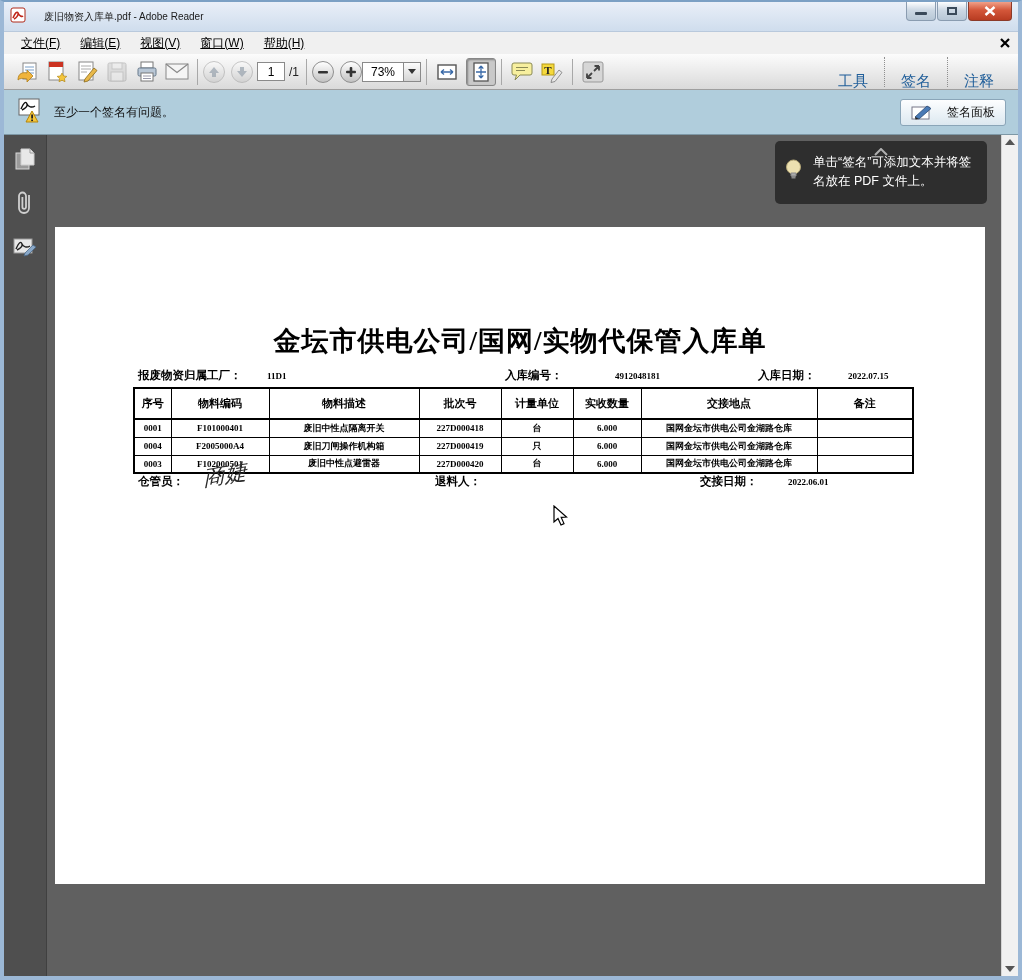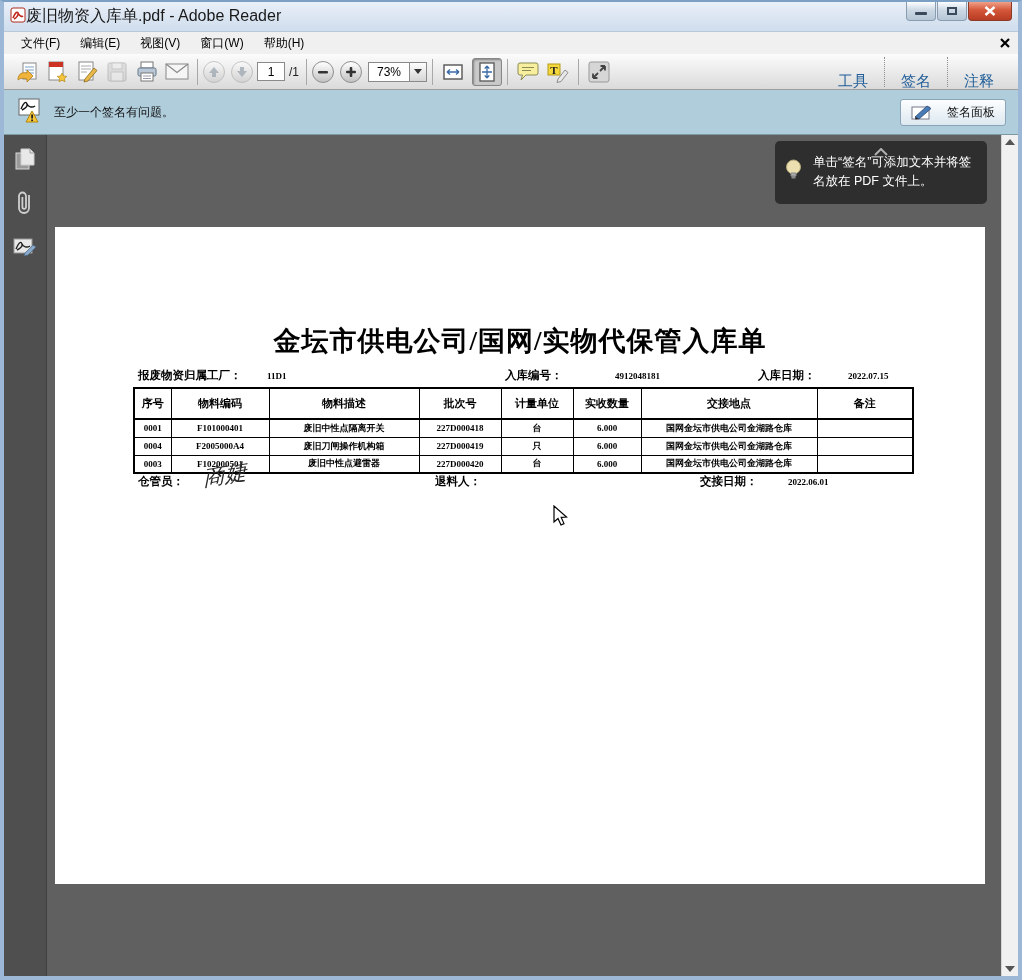--- a/index.html
+++ b/index.html
@@ -2,44 +2,44 @@
 <html><head>
 <meta charset="utf-8">
 <style>
   * { margin:0; padding:0; box-sizing:border-box; }
   html,body { width:1022px; height:980px; font-family:"Liberation Sans", sans-serif; }
   .window { width:1022px; height:980px; border:4px solid #9cb8d6; border-top:2px solid #7ba0c4;
             display:flex; flex-direction:column; background:#606060; overflow:hidden; }
   
   .titlebar { height:30px; background:linear-gradient(#e9eff8,#cfdded); display:flex; align-items:center;
               padding:0 6px; border-bottom:1px solid #b9c9dc; flex:0 0 auto; }
-  .titlebar .app-title { font-size:16px; color:#1a1a1a; margin-left:0; flex:1; white-space:nowrap; overflow:hidden; }
+  .titlebar .app-title { font-size:10px; color:#1a1a1a; margin-left:18px; flex:1; white-space:nowrap; overflow:hidden; }
   .win-controls { display:flex; gap:1px; align-items:flex-start; height:100%; }
   .win-btn { width:30px; height:19px; border:1px solid #8a9cb0; border-top:none; border-radius:0 0 4px 4px;
              background:linear-gradient(#fdfeff,#ccd8e4 45%,#b7c7d6); display:flex; align-items:center; justify-content:center; }
   .win-btn.close { width:44px; background:linear-gradient(#f0a088,#d4573a 45%,#b83c22); border-color:#8c3a28; }
   .glyph-min { width:12px; height:3px; background:#3a4a5a; border-radius:1px; margin-top:4px;}
   .glyph-restore { width:10px; height:8px; border:2px solid #3a4a5a; background:transparent; }
   
   .menubar { height:22px; background:#f0f0f0; display:flex; align-items:center; padding:0 8px; gap:2px;
              font-size:12px; color:#000; flex:0 0 auto; }
-  .menu-item { padding:2px 9px; cursor:default; }
+  .menu-item { padding:2px 9px; cursor:default;text-decoration:underline; }
   .menubar-spacer { flex:1; }
   
   .toolbar { height:36px; background:linear-gradient(#fcfcfc,#dadada); border-bottom:1px solid #9f9f9f;
              display:flex; align-items:center; padding:0 8px; flex:0 0 auto; }
   .tb-icon { width:30px; height:28px; display:flex; align-items:center; justify-content:center; border-radius:3px; }
   .tb-sep { width:1px; height:26px; background:#a8a8a8; margin:0 5px; }
   .circle-btn { width:22px; height:22px; border-radius:50%; background:linear-gradient(#ffffff,#c2c2c2);
                 border:1px solid #8f8f8f; display:flex; align-items:center; justify-content:center; }
   .disabled { opacity:.45; }
   .page-input { width:28px; height:19px; border:1px solid #8a8a8a; background:#fff; text-align:center;
                 font-size:12px; margin:0 4px; }
   .page-total { font-size:12px; color:#222; margin-right:2px; }
-  .zoom-box { display:flex; height:20px; margin-left:6px; }
+  .zoom-box { display:flex; height:20px; }
   .zoom-value { width:42px; border:1px solid #8a8a8a; background:#fff; font-size:12px;
                 display:flex; align-items:center; justify-content:center; }
   .zoom-drop { width:17px; border:1px solid #8a8a8a; border-left:none; background:linear-gradient(#fdfdfd,#d5d5d5);
                display:flex; align-items:center; justify-content:center; }
   .tri-down { width:0; height:0; border-left:4px solid transparent; border-right:4px solid transparent; border-top:5px solid #333; }
   .pressed { background:#c9c9c9; border:1px solid #878787; box-shadow:inset 1px 1px 2px rgba(0,0,0,.35); }
   .tb-right { margin-left:auto; display:flex; align-items:center; height:100%; }
   .tb-label { font-size:15px; color:#215f9a; padding:0 16px; height:24px; display:flex; align-items:center;margin-top:20px; }
   .tb-label-sep { width:1px; height:30px; border-left:1px dotted #8f8f8f; }
   

